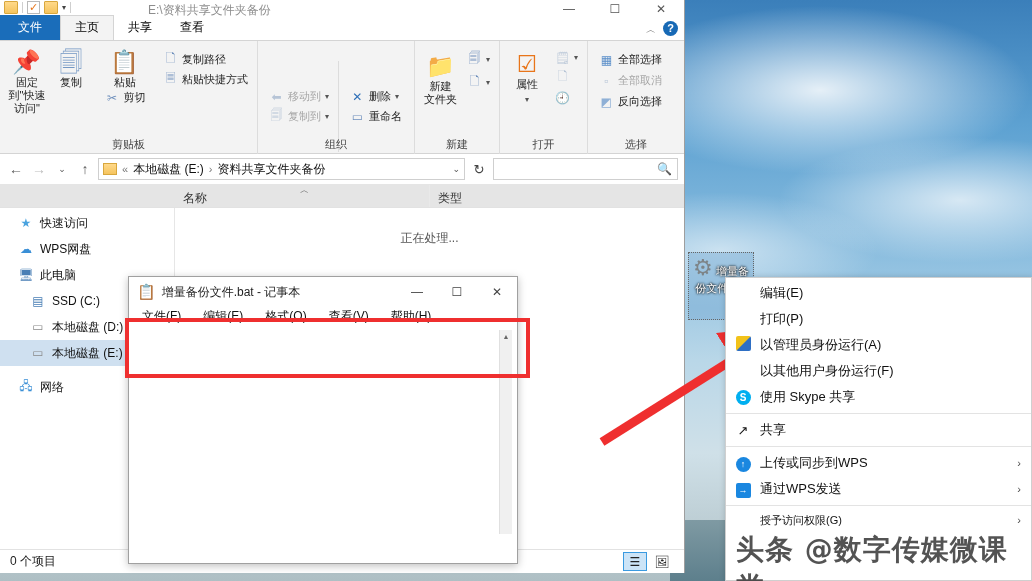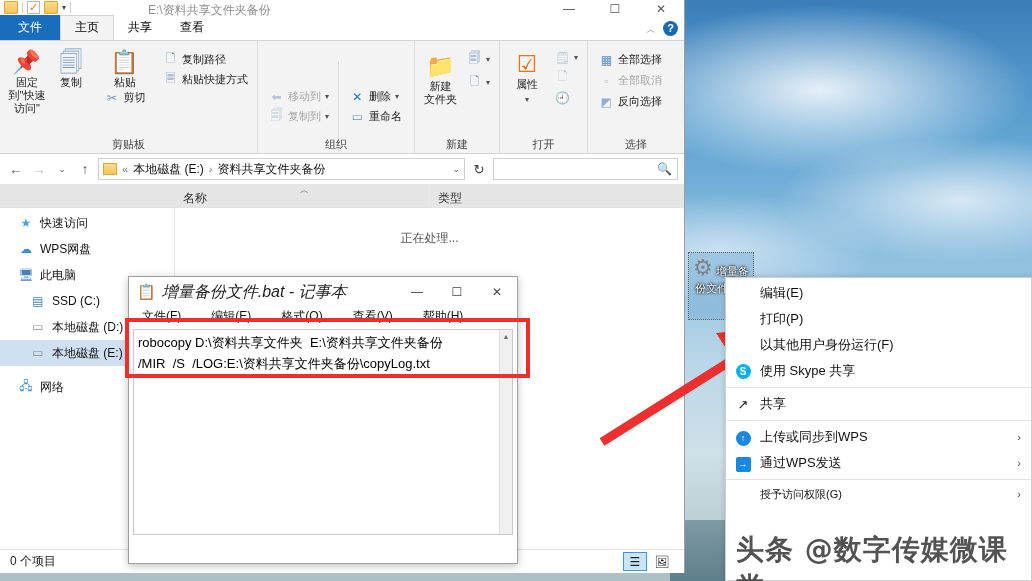--- a/index.html
+++ b/index.html
@@ -170,24 +170,24 @@
   .vbtn{ width:24px;height:19px;display:flex;align-items:center;justify-content:center;font-size:12px; }
   .vbtn.on{ background:#cce4f7; border:1px solid #3a9ae0; }
 
   
   #notepad{
     position:absolute; left:128px; top:276px; width:390px; height:288px;
     background:#fff; border:1px solid #a0a0a0; box-shadow:0 2px 8px rgba(0,0,0,.25);
   }
   #np-title{ height:30px; display:flex; align-items:center; padding:0 0 0 8px; }
   #np-title .nic{ font-size:15px; margin-right:6px; }
-  #np-title .t{ font-size:16px; color:#1f1f1f;font-style:italic; }
+  #np-title .t{ font-size:12px; color:#1f1f1f; }
   #np-ctrls{ margin-left:auto; display:flex; }
   .npbtn{ width:40px;height:30px;display:flex;align-items:center;justify-content:center;font-size:12px;color:#444; }
-  #np-menu{ height:19px; display:flex; gap:12px; padding-left:4px; font-size:12px; color:#111; }
+  #np-menu{ height:19px; display:flex; gap:4px; padding-left:4px; font-size:12px; color:#111; }
   .npmenu-item{ padding:1px 9px; }
   #np-text{
     position:absolute; left:4px; top:52px; right:4px; bottom:28px;
     border:1px solid #c9c9c9; background:#fff; padding:2px 4px;
     font-family:"Liberation Sans","DejaVu Sans",sans-serif;
     font-size:13px; line-height:21px; color:#000; white-space:pre; overflow:hidden;
   }
   #np-scroll{
     position:absolute; right:5px; top:53px; bottom:29px; width:13px;
     background:#f0f0f0; border-left:1px solid #e0e0e0;
@@ -507,22 +507,20 @@
       <div class="npbtn">✕</div>
     </div>
   </div>
   <div id="np-menu">
     <span class="npmenu-item">文件(F)</span>
     <span class="npmenu-item">编辑(E)</span>
     <span class="npmenu-item">格式(O)</span>
     <span class="npmenu-item">查看(V)</span>
     <span class="npmenu-item">帮助(H)</span>
   </div>
-  <div id="np-text"><span>robocopy D:\资料共享文件夹  E:\资料共享文件夹备份</span>
-<span>/MIR  /S  /LOG:E:\资料共享文件夹备份\copyLog.txt</span></div>
   <div id="np-scroll">
     <div class="arrow">▲</div>
   </div>
 </div>
 
 <div id="redbox"></div>
 
 <svg id="arrow" viewBox="0 0 190 120">
   <defs>
     <marker id="ah" markerWidth="7" markerHeight="7" refX="2" refY="3.5" orient="auto">
@@ -535,20 +533,24 @@
 <div id="ctxmenu">
   <div class="ctxitem">
     <span class="cic"></span>
     <span>编辑(E)</span>
   </div>
   <div class="ctxitem">
     <span class="cic"></span>
     <span>打印(P)</span>
   </div>
   <div class="ctxitem">
+    <span class="cic"><span class="shield"></span></span>
+    <span>以管理员身份运行(A)</span>
+  </div>
+  <div class="ctxitem">
     <span class="cic"></span>
     <span>以其他用户身份运行(F)</span>
   </div>
   <div class="ctxitem">
     <span class="cic"><span class="skype">S</span></span>
     <span>使用 Skype 共享</span>
   </div>
   <div class="ctxsep"></div>
   <div class="ctxitem">
     <span class="cic">↗</span>

